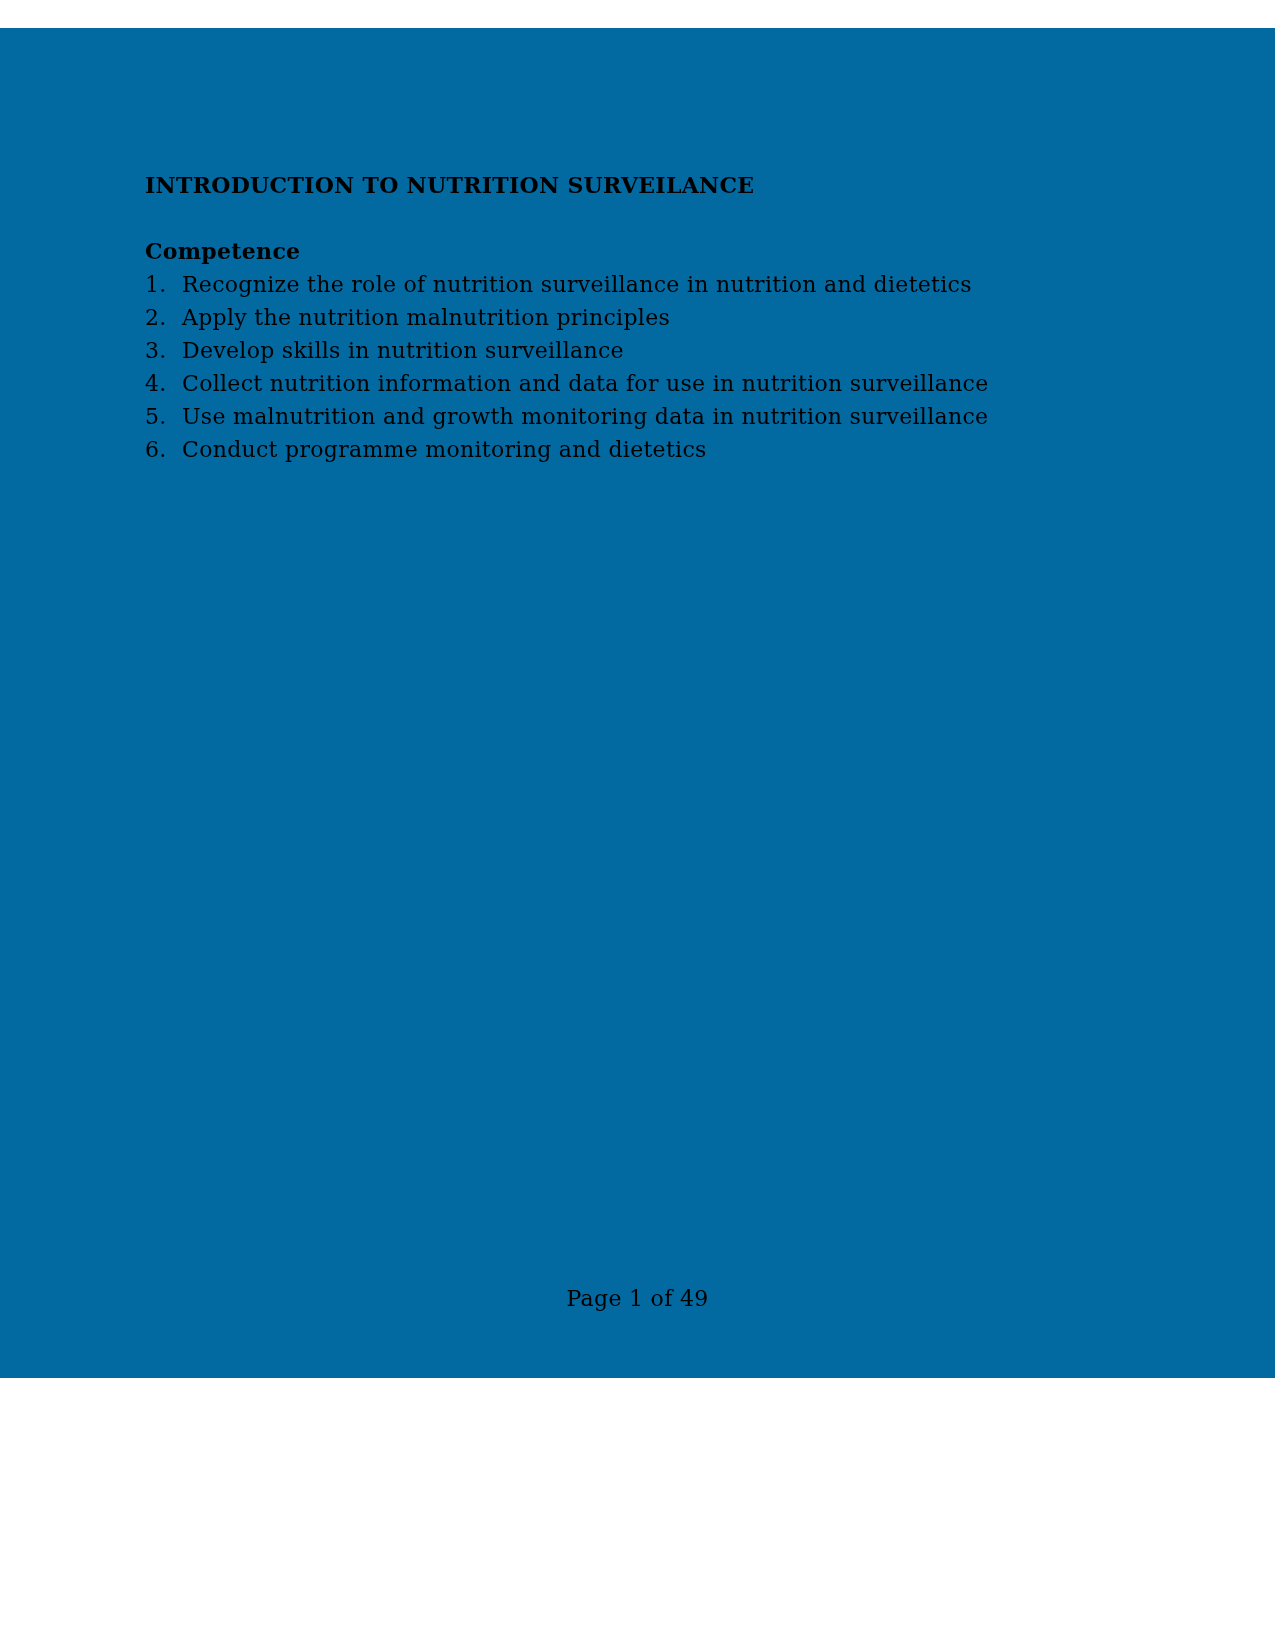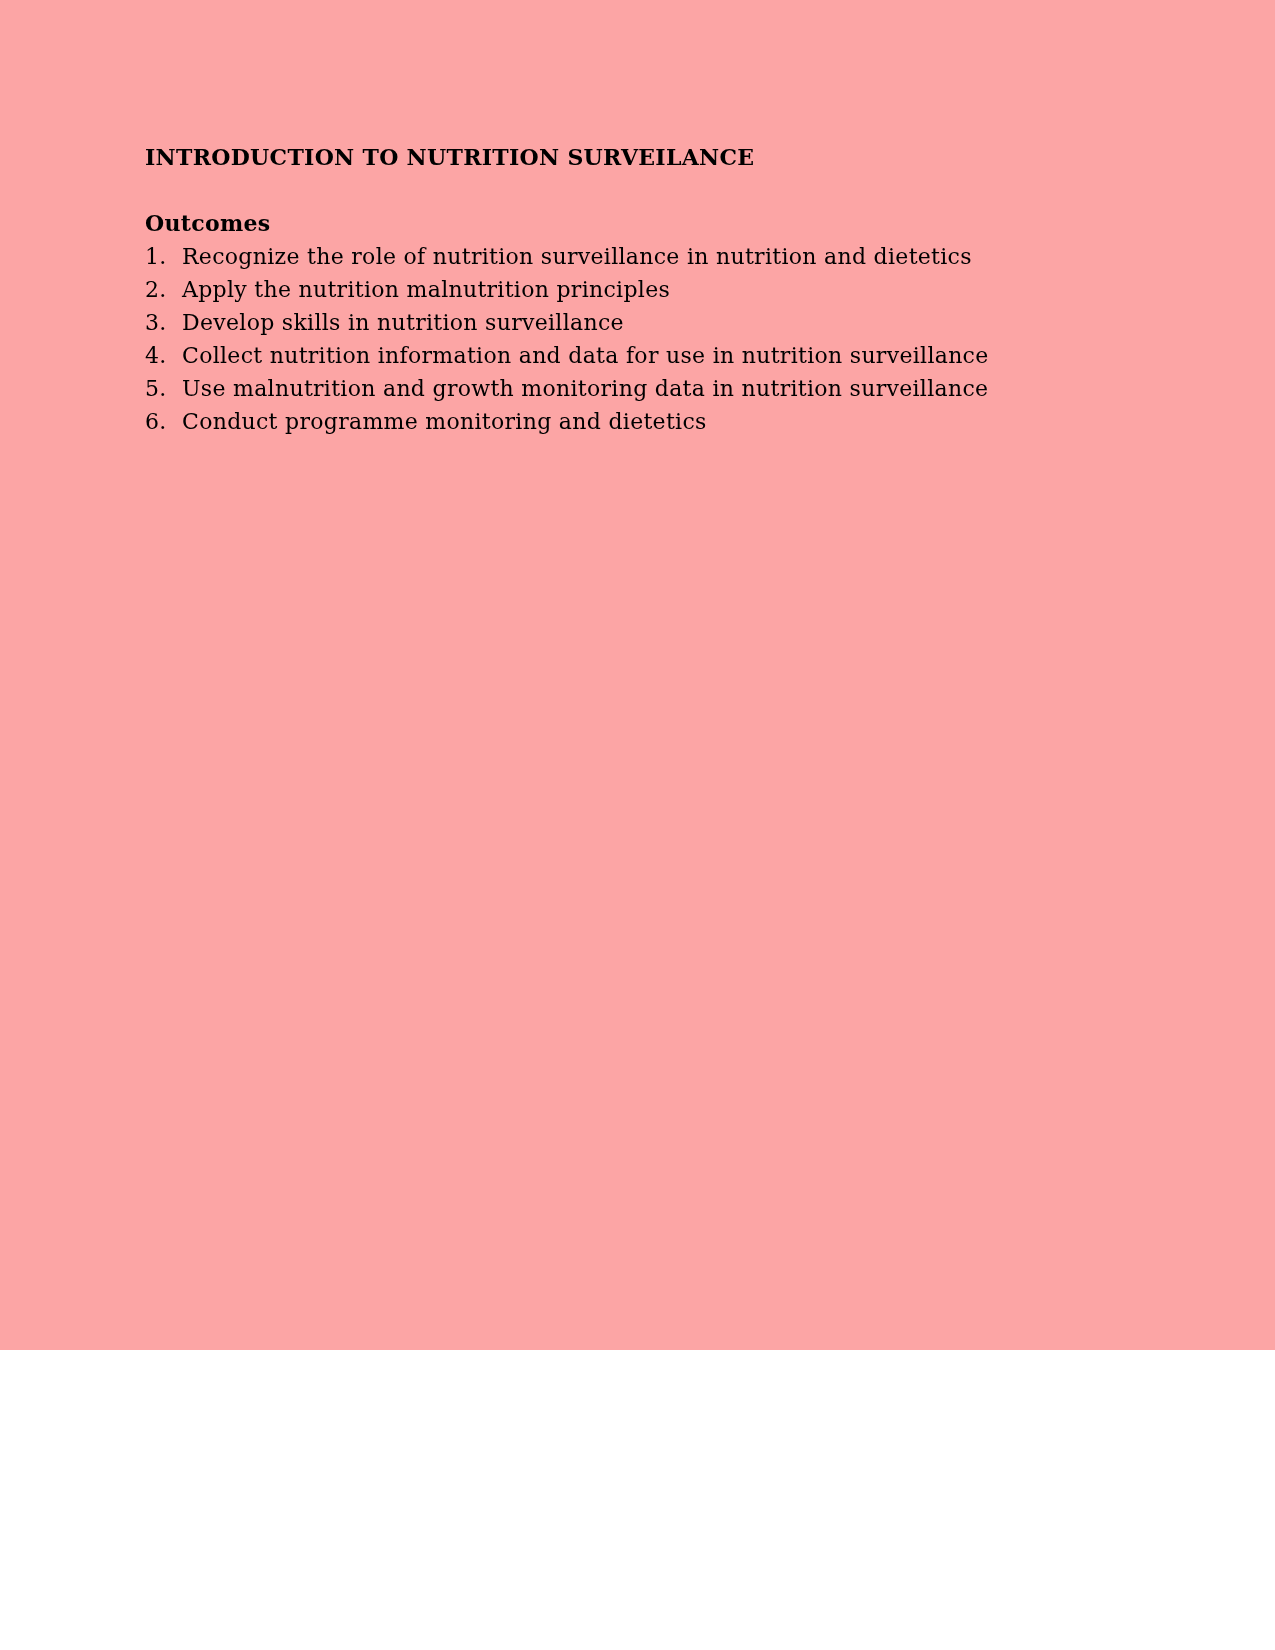--- a/index.html
+++ b/index.html
@@ -4,28 +4,29 @@
 <style>
   html, body {
     margin: 0;
     padding: 0;
     background: #ffffff;
   }
   .page {
     position: relative;
     width: 1275px;
     height: 1350px;
-    background: #fca5a5;
+    background: #0369a1;
     color: #000000;
     font-family: "DejaVu Serif", "Liberation Serif", serif;
     font-size: 22px;
     line-height: 33px;
     letter-spacing: 0.3px;
     overflow: hidden;
     box-sizing: border-box;
+    margin-top: 28px;
   }
   .content {
     position: absolute;
     left: 145px;
     top: 141px;
     width: 992px;
   }
   .bold { font-weight: bold; }
   .line { margin: 0; padding: 0; }
   .heading {
@@ -64,22 +65,22 @@
   }
 </style>
 </head>
 <body>
 
 <div class="page">
   <div class="content">
 
     <p class="line bold">INTRODUCTION TO NUTRITION SURVEILANCE</p>
 
+    <p class="heading">Competence</p>
 
-    <p class="heading">Outcomes</p>
 
     <ol class="outcomes">
       <li>
         <span class="num">1.</span>
         <span class="txt">Recognize the role of nutrition surveillance in nutrition and dietetics</span>
       </li>
       <li>
         <span class="num">2.</span>
         <span class="txt">Apply the nutrition malnutrition principles</span>
       </li>
@@ -96,13 +97,14 @@
         <span class="txt">Use malnutrition and growth monitoring data in nutrition surveillance</span>
       </li>
       <li>
         <span class="num">6.</span>
         <span class="txt">Conduct programme monitoring and dietetics</span>
       </li>
     </ol>
 
   </div>
 
+  <div class="footer">Page 1 of 49</div>
 </div>
 
 </body></html>

